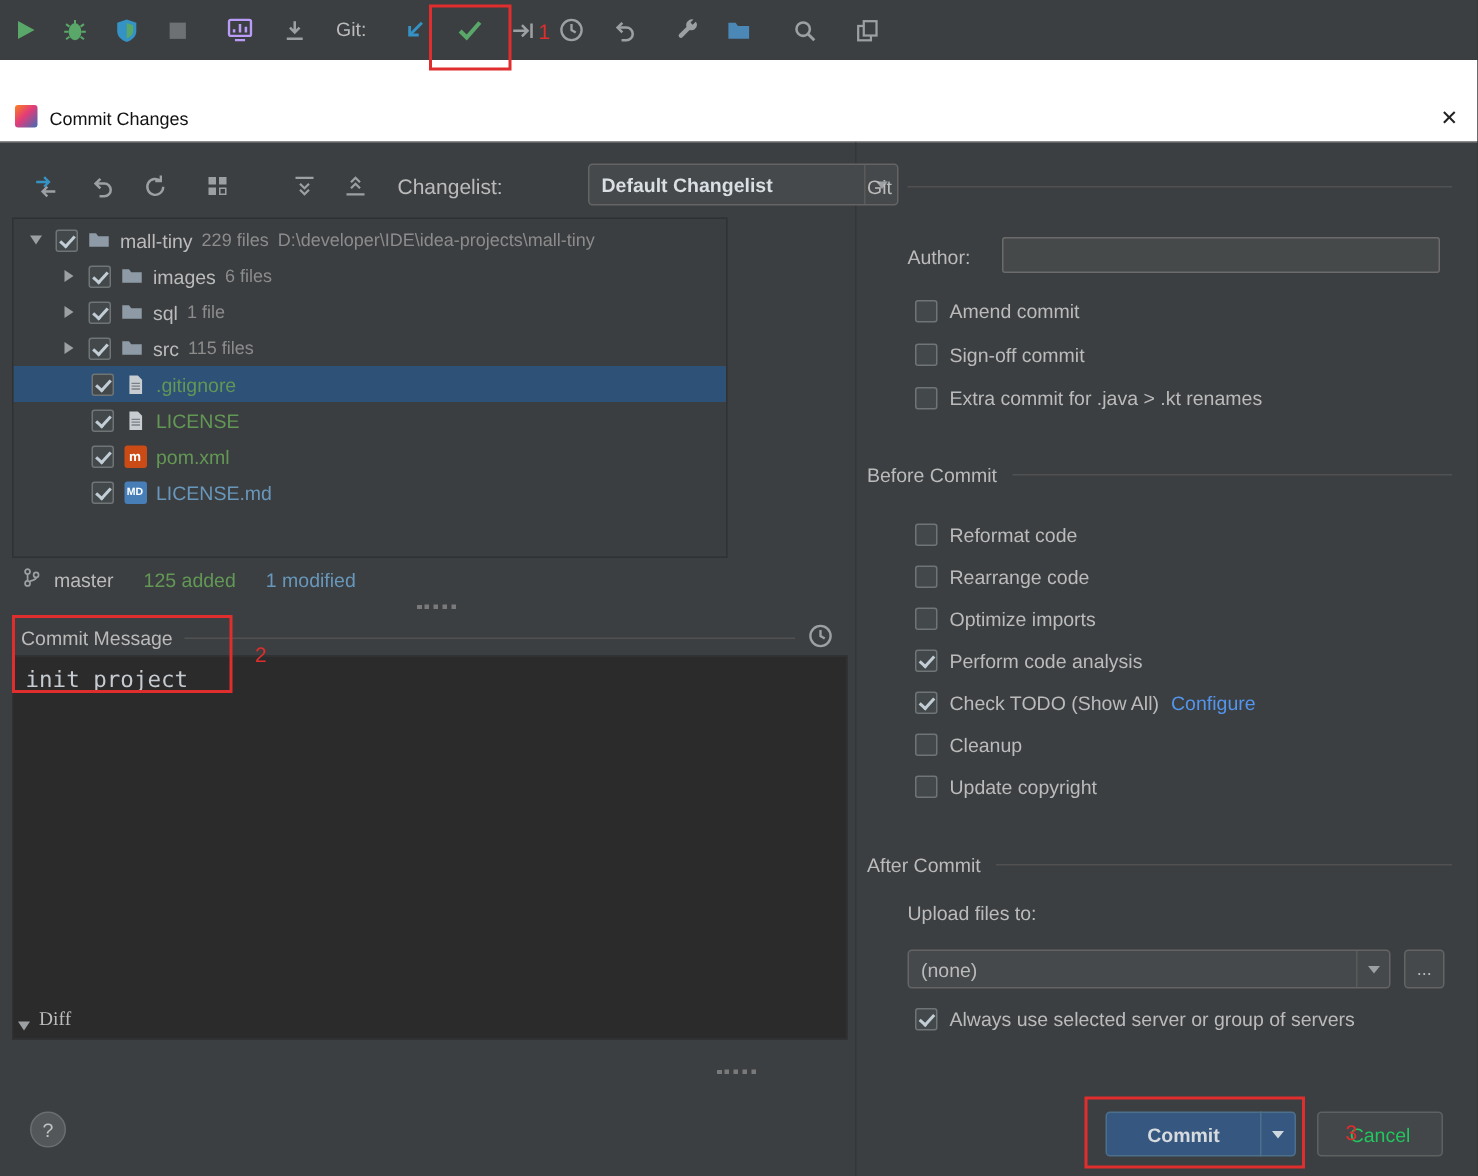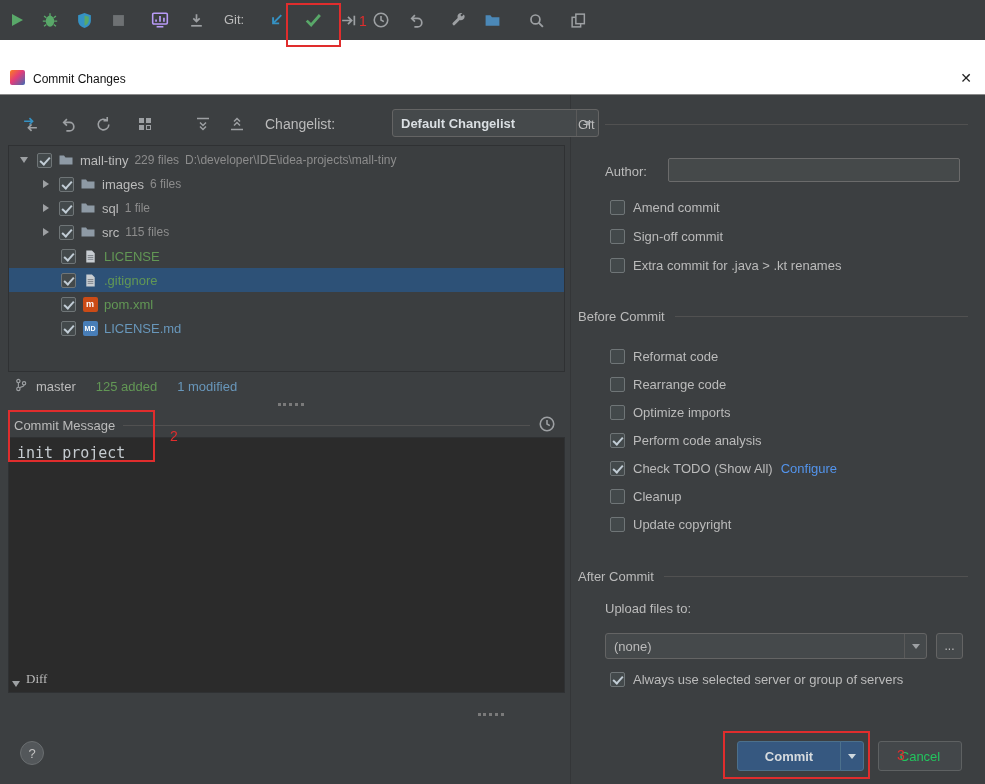--- a/index.html
+++ b/index.html
@@ -34,21 +34,21 @@
   .combo-text { flex:1; padding:0 8px; white-space:nowrap; overflow:hidden; color:#bbbbbb; }
   .combo-arrow { width:22px; align-self:stretch; display:flex; align-items:center;
                  justify-content:center; border-left:1px solid #5a5a5a; }
   .tri { width:0; height:0; border-left:4px solid transparent; border-right:4px solid transparent;
          border-top:5px solid #9da0a3; }
   .tri.light { border-top-color:#cfd8de; }
   .combo.changelist { position:absolute; left:348px; top:14px; width:207px; height:28px;margin-left:44px; }
   .combo.changelist .combo-text { font-weight:bold; color:#dadfe3; }
 
   
-  .tree { position:absolute; left:8px; top:50px; width:557px; height:227px;
+  .tree { position:absolute; left:8px; top:50px; width:477px; height:227px;
           background:#3b3e40; border:1px solid #2f3133; padding-top:2px; overflow:hidden; }
   .trow { height:24px; display:flex; align-items:center; gap:6px; white-space:nowrap; }
   .trow.selected { background:#2d5177; }
   .twslot { width:14px; flex:0 0 14px; display:flex; justify-content:center; }
   .tw.down { width:0; height:0; border-left:4.5px solid transparent; border-right:4.5px solid transparent;
              border-top:6px solid #9da0a3; }
   .tw.right { width:0; height:0; border-top:4.5px solid transparent; border-bottom:4.5px solid transparent;
               border-left:6px solid #9da0a3; }
   .cb { width:15px; height:15px; flex:0 0 15px; background:#43494b; border:1px solid #6f7577;
         border-radius:2px; position:relative; }
@@ -306,39 +306,39 @@
           </span>
         <span class="cb checked"></span>
         <span class="ticon">
             <svg width="16" height="16" viewBox="0 0 16 16">
               <path d="M1.5 3.5h4.5l1.5 2h7v7h-13z" fill="#8e9aa5"></path>
             </svg>
           </span>
         <span class="tname">src</span>
         <span class="tcount">115 files</span>
       </div>
-      <div class="trow" style="padding-left:52px">
+      <div class="trow selected" style="padding-left:52px">
         <span class="cb checked"></span>
         <span class="ticon">
             <svg width="15" height="15" viewBox="0 0 16 16">
               <path d="M3.5 1.5h6l3 3v10h-9z" fill="#c8cdd2"></path>
               <path d="M5 7h6M5 9h6M5 11h6" stroke="#7a8085" stroke-width="1"></path>
             </svg>
           </span>
-        <span class="tname green">LICENSE</span>
-      </div>
-      <div class="trow selected" style="padding-left:52px">
+        <span class="tname green">.gitignore</span>
+      </div>
+      <div class="trow" style="padding-left:52px">
         <span class="cb checked"></span>
         <span class="ticon">
             <svg width="15" height="15" viewBox="0 0 16 16">
               <path d="M3.5 1.5h6l3 3v10h-9z" fill="#c8cdd2"></path>
               <path d="M5 7h6M5 9h6M5 11h6" stroke="#7a8085" stroke-width="1"></path>
             </svg>
           </span>
-        <span class="tname green">.gitignore</span>
+        <span class="tname green">LICENSE</span>
       </div>
       <div class="trow" style="padding-left:52px">
         <span class="cb checked"></span>
         <span class="ticon">
             <span class="badge mvn">m</span>
           </span>
         <span class="tname green">pom.xml</span>
       </div>
       <div class="trow" style="padding-left:52px">
         <span class="cb checked"></span>

